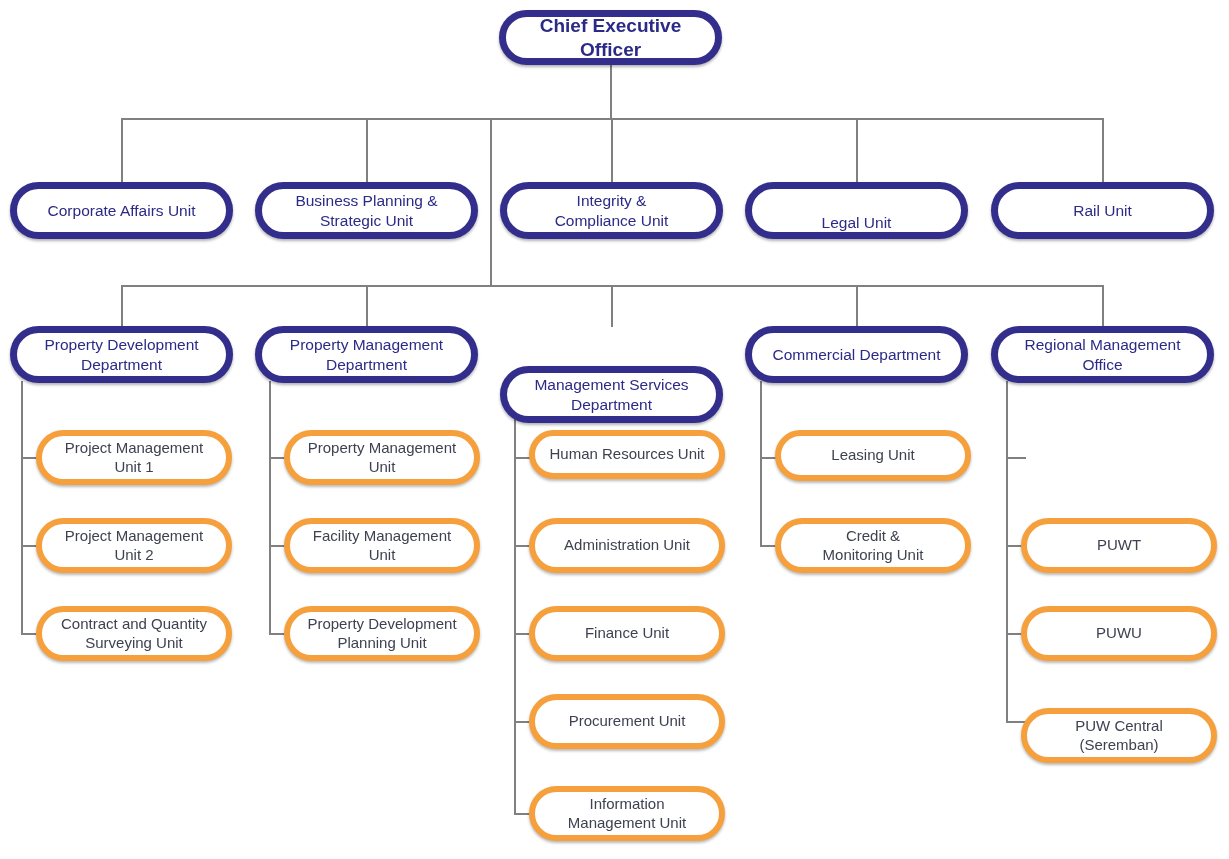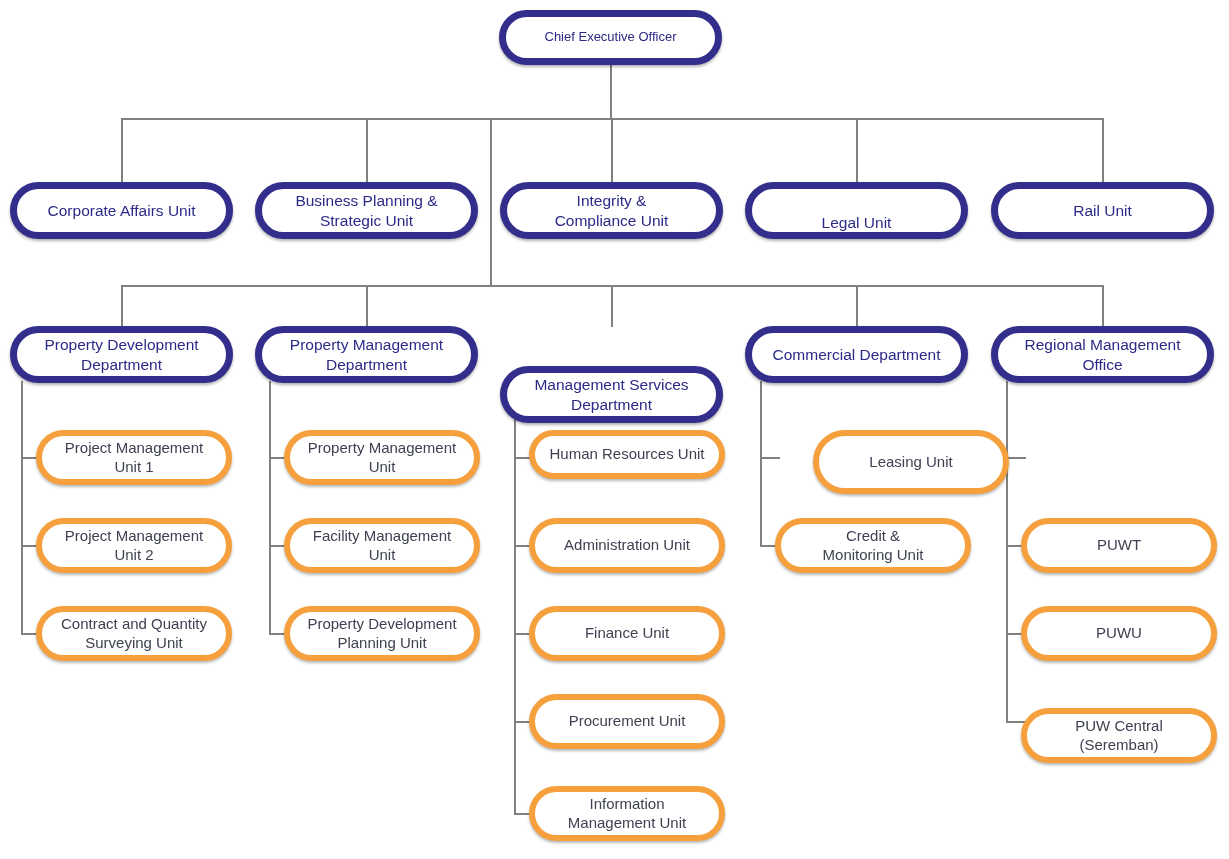--- a/index.html
+++ b/index.html
@@ -37,22 +37,22 @@
   .node .lbl{display:block;padding:0 12px;}
 
   .node.navy{
     border:7px solid #332E8C;
     color:#2B2A87;
     font-size:15.5px;
     font-weight:400;
     box-shadow:0 2px 3px rgba(0,0,0,.30);
   }
   .node.navy.ceo{
-    font-weight:400;
-    font-size:13px;
+    font-weight:700;
+    font-size:19px;
     border-width:7px;
   }
   .node.orange{
     border:6px solid #F5A03C;
     color:#3E4250;
     font-size:15px;
     font-weight:400;
     box-shadow:0 2px 3px rgba(0,0,0,.28);
   }
 </style>
@@ -171,21 +171,21 @@
   <div class="node orange" style="left:529px;top:606px;width:196px;height:55px;">
     <span class="lbl">Finance Unit</span>
   </div>
   <div class="node orange" style="left:529px;top:694px;width:196px;height:55px;">
     <span class="lbl">Procurement Unit</span>
   </div>
   <div class="node orange" style="left:529px;top:786px;width:196px;height:55px;">
     <span class="lbl">Information<br>Management Unit</span>
   </div>
 
-  <div class="node orange" style="left:813px;top:430px;width:196px;height:64px;">
+  <div class="node orange" style="left:775px;top:430px;width:196px;height:51px;">
     <span class="lbl">Leasing Unit</span>
   </div>
   <div class="node orange" style="left:775px;top:518px;width:196px;height:55px;">
     <span class="lbl">Credit &amp;<br>Monitoring Unit</span>
   </div>
 
   <div class="node orange" style="left:1021px;top:518px;width:196px;height:55px;">
     <span class="lbl">PUWT</span>
   </div>
   <div class="node orange" style="left:1021px;top:606px;width:196px;height:55px;">

